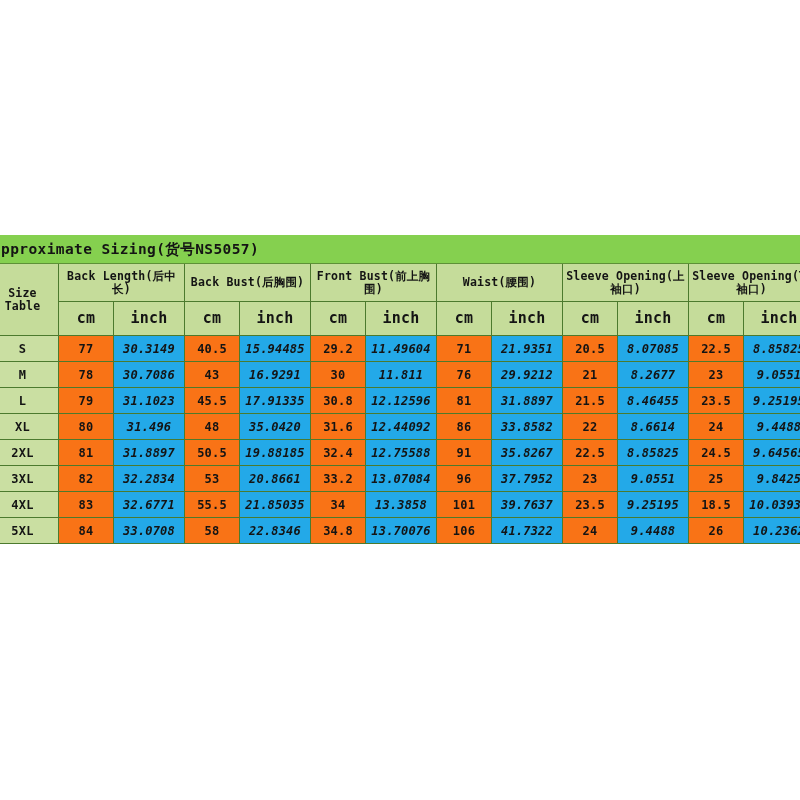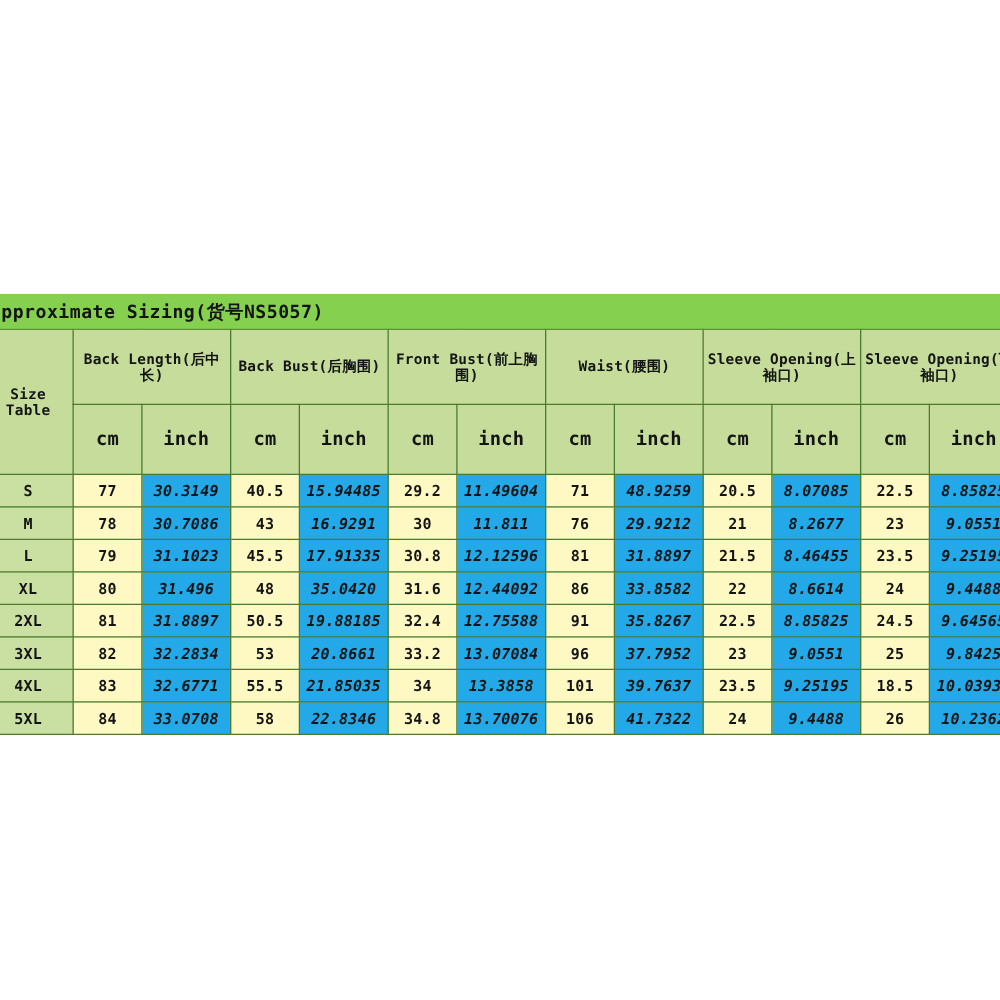--- a/index.html
+++ b/index.html
@@ -58,21 +58,21 @@
     white-space: nowrap;
   }
 
   
   tr.head-row td {
     background: #c5dc9a;
     height: 29px;
     font-size: 11.5px;
     line-height: 1.12;
     letter-spacing: 0.2px;
-    padding: 15px 2px;
+    padding: 4px 2px;
   }
 
   tr.head-row td.unit {
     height: 25px;
     font-size: 15px;
   }
 
   td.size-table-cell {
     background: #c9deA0;
     font-size: 11.5px;
@@ -85,21 +85,21 @@
     font-size: 12px;
     letter-spacing: 0.2px;
   }
 
   td.size-label {
     background: #cadfa2;
     font-size: 12px;
   }
 
   td.cm {
-    background: #fef9c3;
+    background: #f97316;
   }
 
   td.inch {
     background: #23a9e8;
     color: #0d0d0d;
     font-style: italic;
   }
 
   
   col.c-size   { width: 72px; }
@@ -163,21 +163,21 @@
         </tr>
       <tr class="data-row">
             <td class="size-label">S</td>
             <td class="cm" title="Back Length(后中长)">77</td>
             <td class="inch" title="Back Length(后中长)">30.3149</td>
             <td class="cm" title="Back Bust(后胸围)">40.5</td>
             <td class="inch" title="Back Bust(后胸围)">15.94485</td>
             <td class="cm" title="Front Bust(前上胸围)">29.2</td>
             <td class="inch" title="Front Bust(前上胸围)">11.49604</td>
             <td class="cm" title="Waist(腰围)">71</td>
-            <td class="inch" title="Waist(腰围)">48.9259</td>
+            <td class="inch" title="Waist(腰围)">21.9351</td>
             <td class="cm" title="Sleeve Opening(上袖口)">20.5</td>
             <td class="inch" title="Sleeve Opening(上袖口)">8.07085</td>
             <td class="cm" title="Sleeve Opening(下袖口)">22.5</td>
             <td class="inch" title="Sleeve Opening(下袖口)">8.85825</td>
           </tr>
           <tr class="data-row">
             <td class="size-label">M</td>
             <td class="cm" title="Back Length(后中长)">78</td>
             <td class="inch" title="Back Length(后中长)">30.7086</td>
             <td class="cm" title="Back Bust(后胸围)">43</td>

